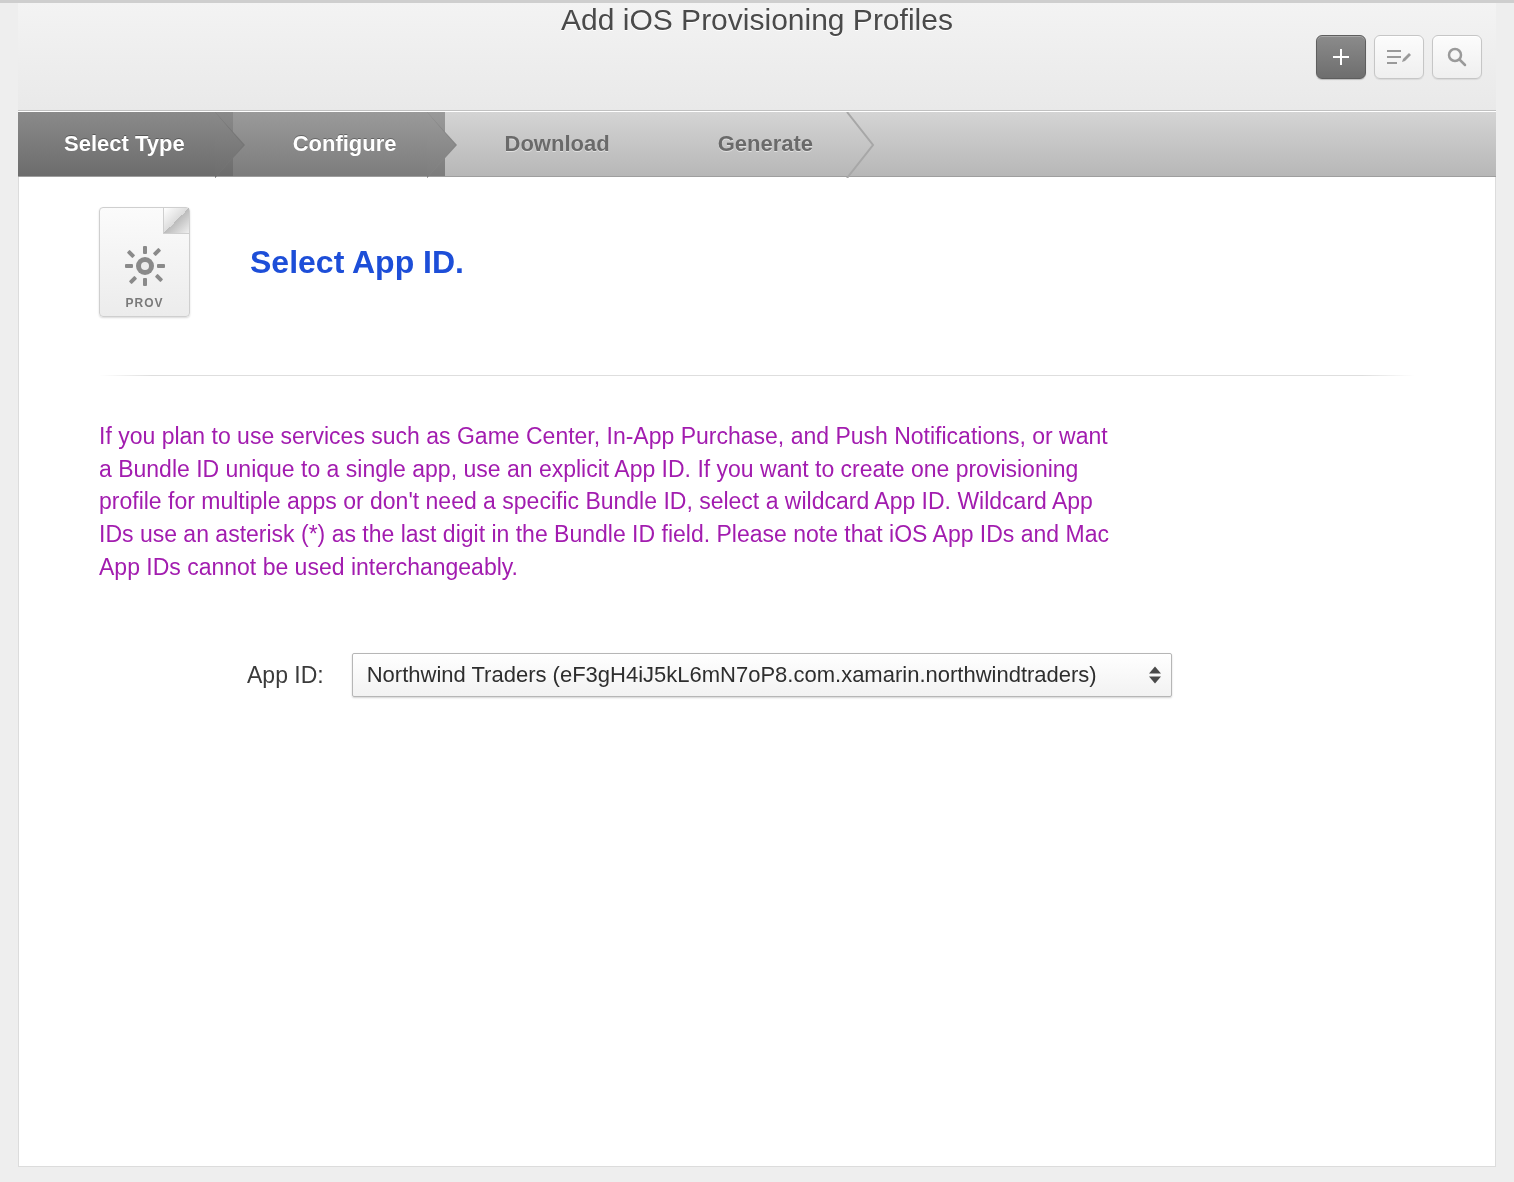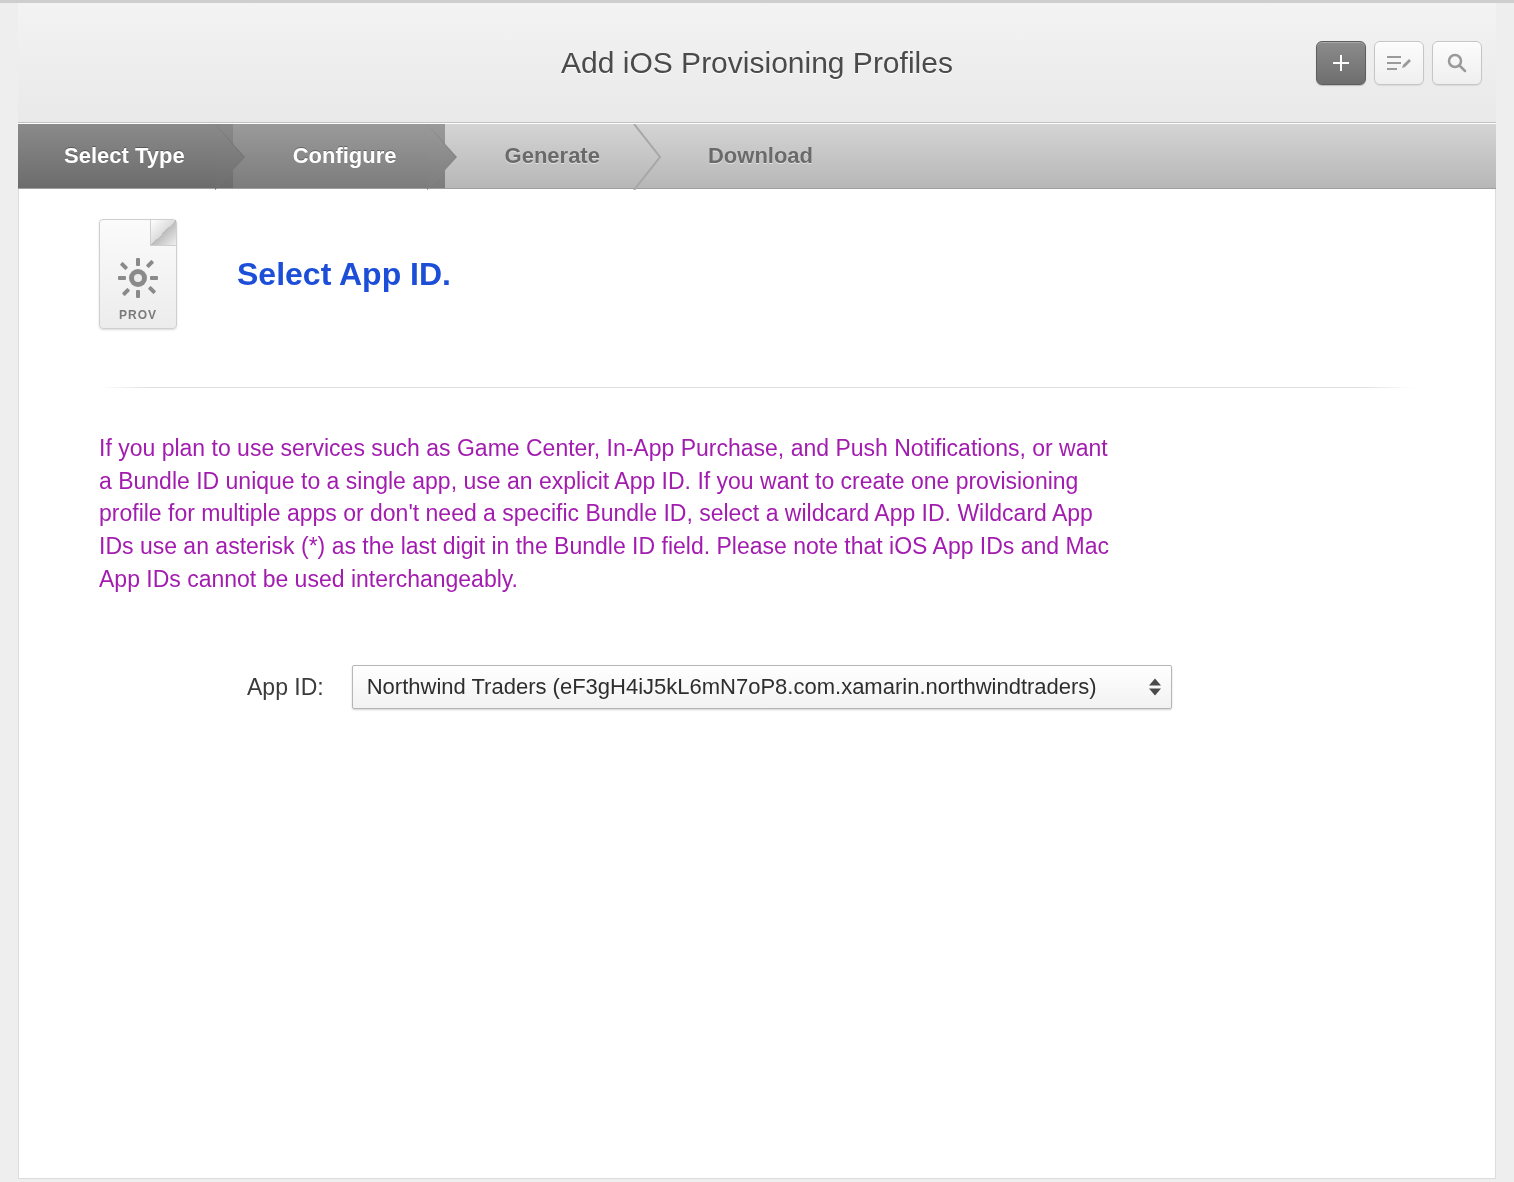--- a/index.html
+++ b/index.html
@@ -14,25 +14,24 @@
     background: #eeeeee;
     border-top: 3px solid #cecece;
     height: 100%;
   }
   .main-panel {
     margin: 0 18px;
     background: #eeeeee;
   }
   .panel-header {
     position: relative;
-    height: 120px;
+    height: 108px;
     background: linear-gradient(to bottom, #f3f3f3, #e9e9e9);
     border-bottom: 1px solid #c1c1c1;
     display: flex;
-    align-items: center;
     justify-content: center;
   }
   .panel-title {
     font-size: 30px;
     font-weight: 500;
     color: #4a4a4a;
     text-shadow: 0 1px 0 #ffffff;
   }
   .header-buttons {
     position: absolute;
@@ -102,21 +101,21 @@
     min-height: 990px;
     padding: 30px 80px 40px 80px;
   }
   .section-head {
     display: flex;
     align-items: center;
     gap: 60px;
     margin-top: 0;
   }
   .prov-icon {
-    width: 78px;
+    width: 91px;
     height: 110px;
     border: 1px solid #cfcfcf;
     border-radius: 4px;
     background: linear-gradient(to bottom,#fbfbfb,#ececec);
     position: relative;
     box-shadow: 0 1px 2px rgba(0,0,0,0.15);
     display: flex;
     flex-direction: column;
     align-items: center;
     justify-content: flex-end;
@@ -255,27 +254,27 @@
             <polygon points="0,0 28,33 0,66" fill="url(#g2)"></polygon>
             <defs>
               <linearGradient id="g2" x1="0" y1="0" x2="0" y2="1">
                 <stop offset="0" stop-color="#9a9a9a"></stop>
                 <stop offset="1" stop-color="#7c7c7c"></stop>
               </linearGradient>
             </defs>
           </svg>
       </div>
       <div class="step">
+        <span>Download</span>
+      </div>
+      <div class="step">
         <span>Generate</span>
         <svg class="arrow" viewBox="0 0 36 66" preserveAspectRatio="none">
             <polyline points="4,0 30,33 4,66" fill="none" stroke="#a7a7a7" stroke-width="2"></polyline>
           </svg>
-      </div>
-      <div class="step">
-        <span>Download</span>
       </div>
     </div>
 
     <div class="content">
       <div class="section-head">
         <div class="prov-icon">
           <div class="fold"></div>
           <svg class="gear" width="48" height="48" viewBox="0 0 48 48">
             <g fill="#8a8a8a">
               <circle cx="24" cy="24" r="9" fill="#8a8a8a"></circle>

